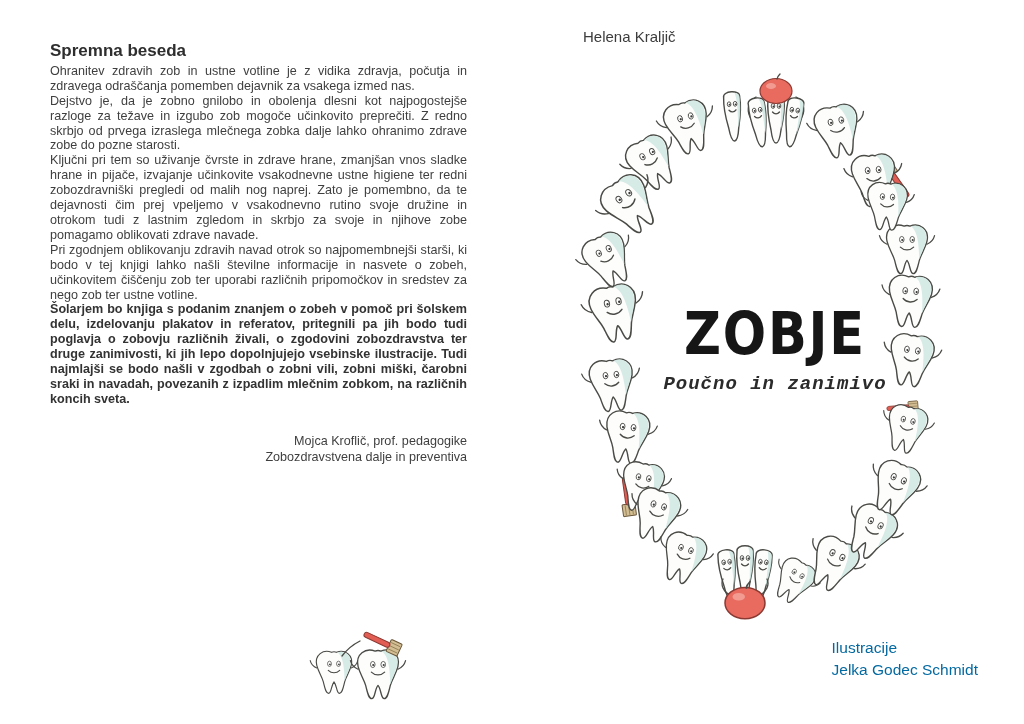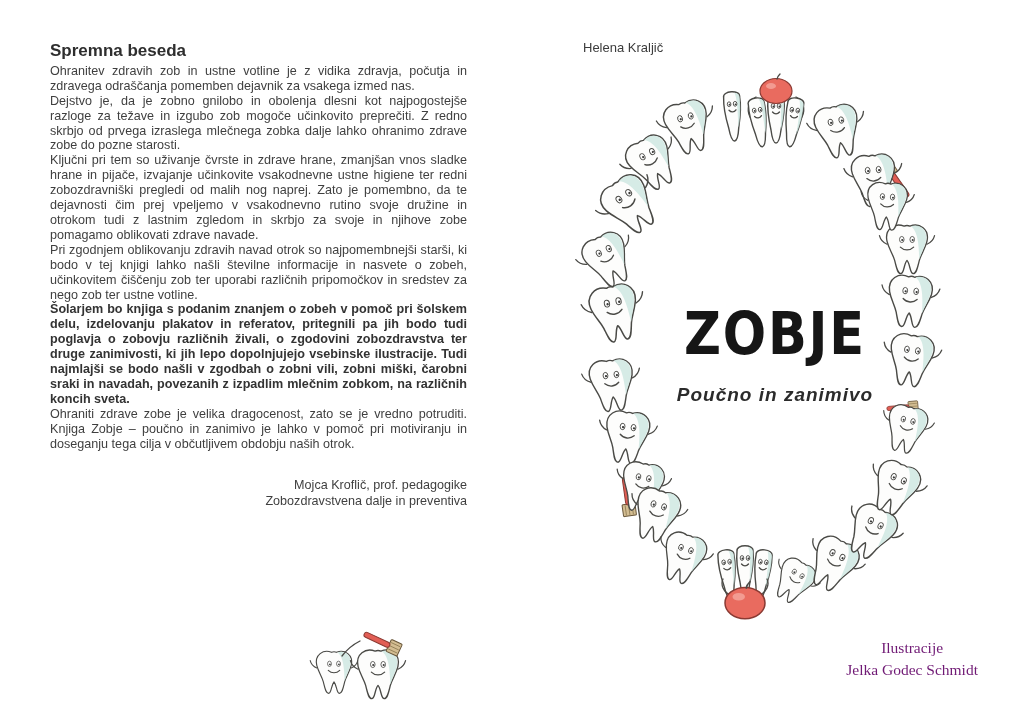--- a/index.html
+++ b/index.html
@@ -13,37 +13,37 @@
     font-size:12.6px;line-height:14.9px;
   }
   .afterword h2{
     font-size:17px;margin:0 0 5px 0;color:#2e2e2e;font-weight:bold;
   }
   .para{margin:0;text-align:justify;}
   .para.bold{font-weight:bold;color:#333;}
   .signature{margin-top:26px;text-align:right;line-height:16px;}
   
   .author{
-    position:absolute;left:583px;top:40px;font-size:13px;color:#3c3c3c;
+    position:absolute;left:583px;top:28px;font-size:15px;color:#3c3c3c;
   }
   .cover-title-block{
     position:absolute;left:560px;top:304px;width:430px;text-align:center;z-index:3;
   }
   .cover-title{
     font-family:"DejaVu Sans",sans-serif;font-weight:900;font-size:58px;
     color:#161616;letter-spacing:2px;transform:scaleX(.88);transform-origin:center;
     line-height:60px;margin:0;
   }
   .cover-subtitle{
-    font-family:Liberation Sans, sans-serif;font-style:italic;font-weight:bold;
-    font-size:19px;color:#2b2b2b;margin-top:20px;letter-spacing:1px;
+    font-family:Liberation Mono, monospace;font-style:italic;font-weight:bold;
+    font-size:19px;color:#2b2b2b;margin-top:9px;letter-spacing:1px;
   }
   .credits{
-    position:absolute;right:46px;top:637px;text-align:center;
-    font-size:15.5px;line-height:22px;color:#701a75;font-family:Liberation Serif, serif;
+    position:absolute;right:46px;top:637px;text-align:left;
+    font-size:15.5px;line-height:22px;color:#0369a1;
   }
   
   svg.ring{position:absolute;left:540px;top:55px;z-index:1;}
   svg.mini{position:absolute;left:286px;top:614px;z-index:1;}
   .t-body{fill:#fdfdfc;stroke:#4a4a46;stroke-width:1.4;stroke-linejoin:round;}
   .t-shade{fill:#cfe7e2;opacity:.85;}
   .t-eye{fill:#ffffff;stroke:#4a4a46;stroke-width:.9;}
   .t-pupil{fill:#3a3a38;}
   .t-line{fill:none;stroke:#4a4a46;stroke-width:1.3;stroke-linecap:round;}
   .a-body{fill:#e96b5f;stroke:#8a3a33;stroke-width:1.2;}
@@ -56,21 +56,20 @@
 <body>
 
 <div class="afterword">
   <h2>Spremna beseda</h2>
   <div>
       <p class="para">Ohranitev zdravih zob in ustne votline je z vidika zdravja, počutja in zdravega odraščanja pomemben dejavnik za vsakega izmed nas.</p>
       <p class="para">Dejstvo je, da je zobno gnilobo in obolenja dlesni kot najpogostejše razloge za težave in izgubo zob mogoče učinkovito preprečiti. Z redno skrbjo od prvega izraslega mlečnega zobka dalje lahko ohranimo zdrave zobe do pozne starosti.</p>
       <p class="para">Ključni pri tem so uživanje čvrste in zdrave hrane, zmanjšan vnos sladke hrane in pijače, izvajanje učinkovite vsakodnevne ustne higiene ter redni zobozdravniški pregledi od malih nog naprej. Zato je pomembno, da te dejavnosti čim prej vpeljemo v vsakodnevno rutino svoje družine in otrokom tudi z lastnim zgledom in skrbjo za svoje in njihove zobe pomagamo oblikovati zdrave navade.</p>
       <p class="para">Pri zgodnjem oblikovanju zdravih navad otrok so najpomembnejši starši, ki bodo v tej knjigi lahko našli številne informacije in nasvete o zobeh, učinkovitem čiščenju zob ter uporabi različnih pripomočkov in sredstev za nego zob ter ustne votline.</p>
       <p class="para bold">Šolarjem bo knjiga s podanim znanjem o zobeh v pomoč pri šolskem delu, izdelovanju plakatov in referatov, pritegnili pa jih bodo tudi poglavja o zobovju različnih živali, o zgodovini zobozdravstva ter druge zanimivosti, ki jih lepo dopolnjujejo vsebinske ilustracije. Tudi najmlajši se bodo našli v zgodbah o zobni vili, zobni miški, čarobni sraki in navadah, povezanih z izpadlim mlečnim zobkom, na različnih koncih sveta.</p>
-      <p class="para">Ohraniti zdrave zobe je velika dragocenost, zato se je vredno potruditi. Knjiga Zobje – poučno in zanimivo je lahko v pomoč pri motiviranju in doseganju tega cilja v občutljivem obdobju naših otrok.</p>
     </div>
   <div class="signature">
     <div>Mojca Kroflič, prof. pedagogike</div>
     <div>Zobozdravstvena dalje in preventiva</div>
   </div>
 </div>
 
 <div class="author">Helena Kraljič</div>
 
 <div class="cover-title-block">

